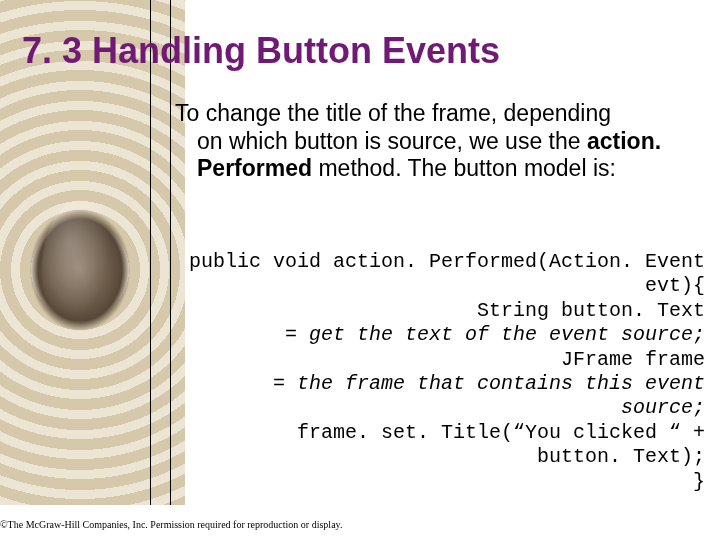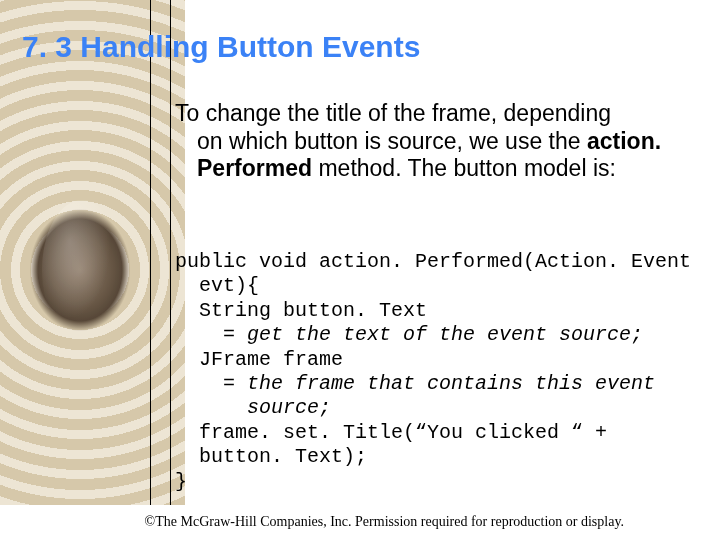--- a/index.html
+++ b/index.html
@@ -44,23 +44,23 @@
     height: 505px;
     background: #000;
     z-index: 2;
   }
   .rule.left { left: 150px; }
   .rule.right { left: 170px; }
   .heading {
     position: absolute;
     left: 22px;
     top: 30px;
-    font-size: 30px;
+    font-size: 36px;
     font-weight: bold;
-    color: #3b82f6;
+    color: #701a75;
     z-index: 3;
   }
   .body-text {
     position: absolute;
     left: 175px;
     top: 100px;
     width: 530px;
     font-size: 23px;
     color: #000;
     line-height: 1.2;
@@ -76,29 +76,30 @@
     position: absolute;
     left: 175px;
     top: 250px;
     width: 530px;
     font-family: "Courier New", Courier, monospace;
     font-size: 20px;
     color: #000;
     line-height: 1.22;
     z-index: 3;
     white-space: pre;
+    text-align: right;
   }
   .code-block .ci { font-style: italic; }
   .footer {
     position: absolute;
     bottom: 10px;
     left: 0;
     width: 624px;
-    text-align: right;
-    font-size: 14px;
+    text-align: left;
+    font-size: 10px;
     font-family: "Times New Roman", Times, serif;
     color: #000;
     z-index: 3;
   }
 </style>
 </head>
 <body>
 
 <div class="slide">
 

